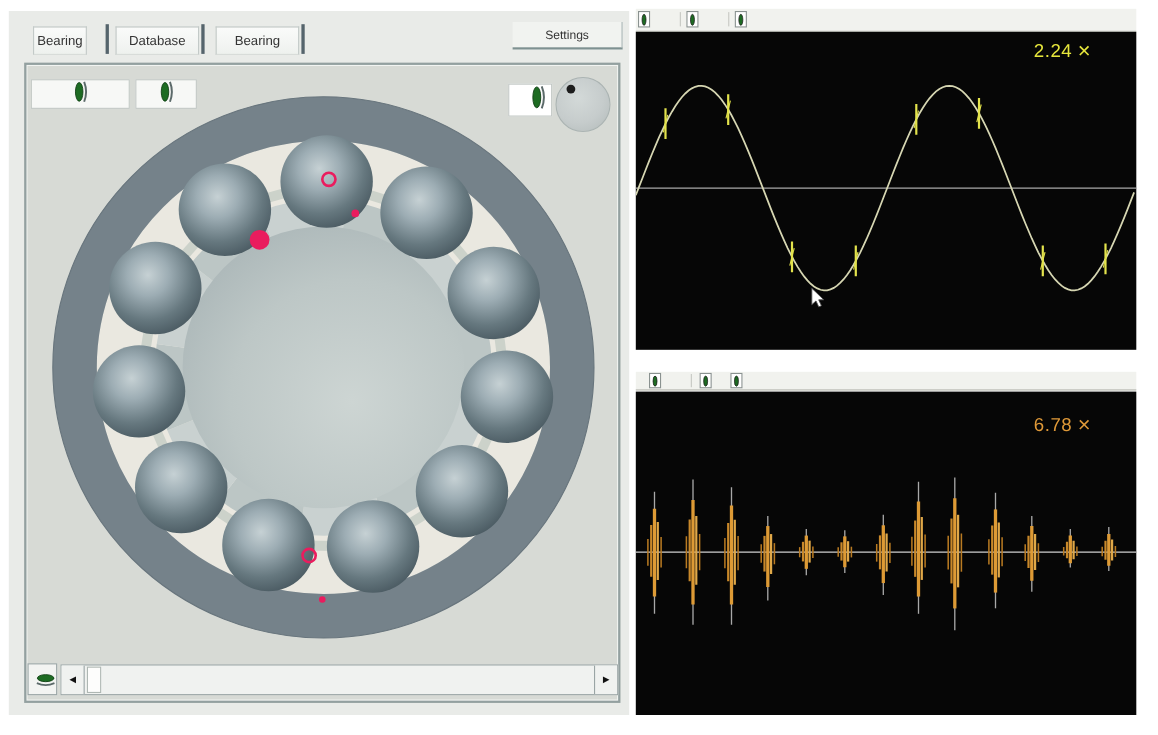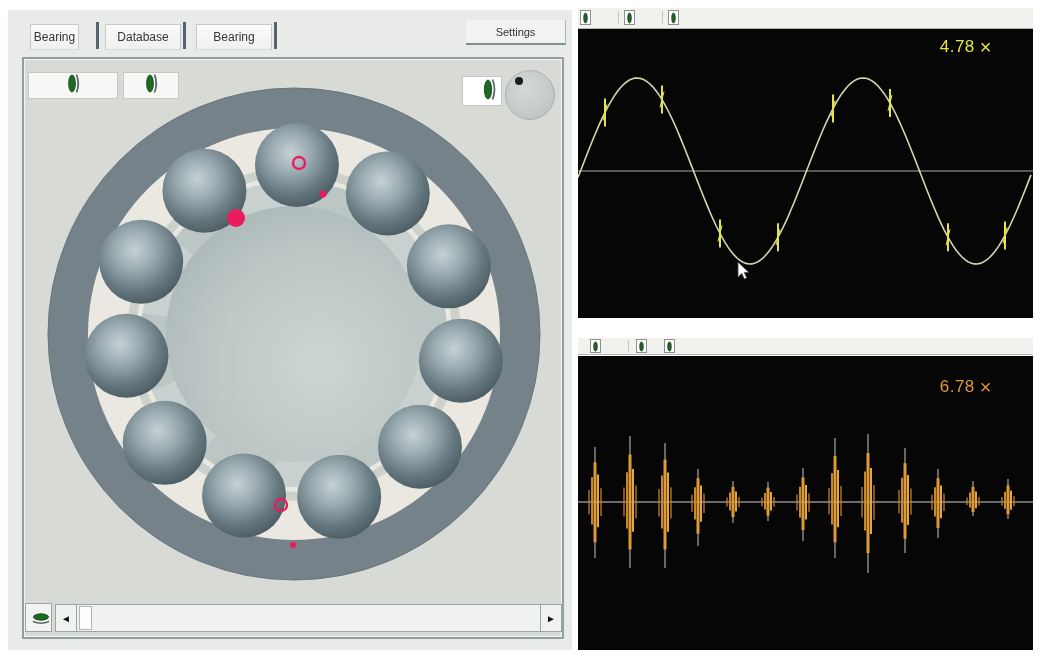--- a/index.html
+++ b/index.html
@@ -203,21 +203,21 @@
         <line x1="257" y1="71.51508914729806" x2="253" y2="87.51508914729806" stroke="#e3e34c" stroke-width="1"></line>
         <line x1="312" y1="59.993902931198704" x2="312" y2="87.9939029311987" stroke="#e3e34c" stroke-width="2"></line>
         <line x1="314" y1="65.9939029311987" x2="310" y2="81.9939029311987" stroke="#e3e34c" stroke-width="1"></line>
         <line x1="370" y1="194.21640507019822" x2="370" y2="222.21640507019822" stroke="#e3e34c" stroke-width="2"></line>
         <line x1="372" y1="200.21640507019822" x2="368" y2="216.21640507019822" stroke="#e3e34c" stroke-width="1"></line>
         <line x1="427" y1="192.3755354046413" x2="427" y2="220.3755354046413" stroke="#e3e34c" stroke-width="2"></line>
         <line x1="429" y1="198.3755354046413" x2="425" y2="214.3755354046413" stroke="#e3e34c" stroke-width="1"></line>
         <path d="M160 233 l0 15 l3.8 -3.4 l2.5 5.4 l2.5 -1.1 l-2.5 -5.3 l4.7 0 Z" fill="#ffffff" stroke="#444444" stroke-width="0.8"></path>
       </svg>
     <div class="zoom-label" id="label-top" style="color: rgb(230, 230, 60);">
-      <span>4.78</span>
+      <span>2.24</span>
       <span class="zoom-times">×</span>
     </div>
   </div>
 
   <div class="strip" style="top:338px;height:17px;">
     <div class="mini-btn" style="left:12px;top:1px;height:14px;">
       <svg width="7" height="11" viewBox="0 0 7 11">
           <ellipse cx="3.5" cy="5.5" rx="1.8" ry="4.6" fill="#1d6b22" stroke="#222" stroke-width="0.7"></ellipse>
         </svg>
     </div>

